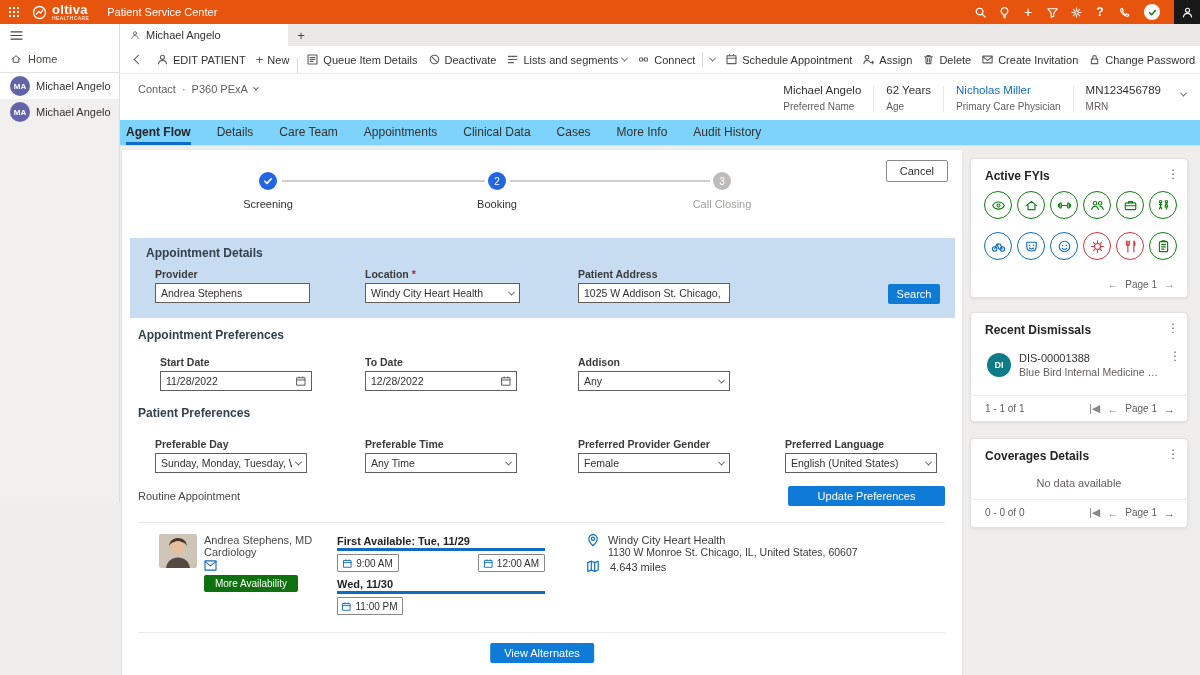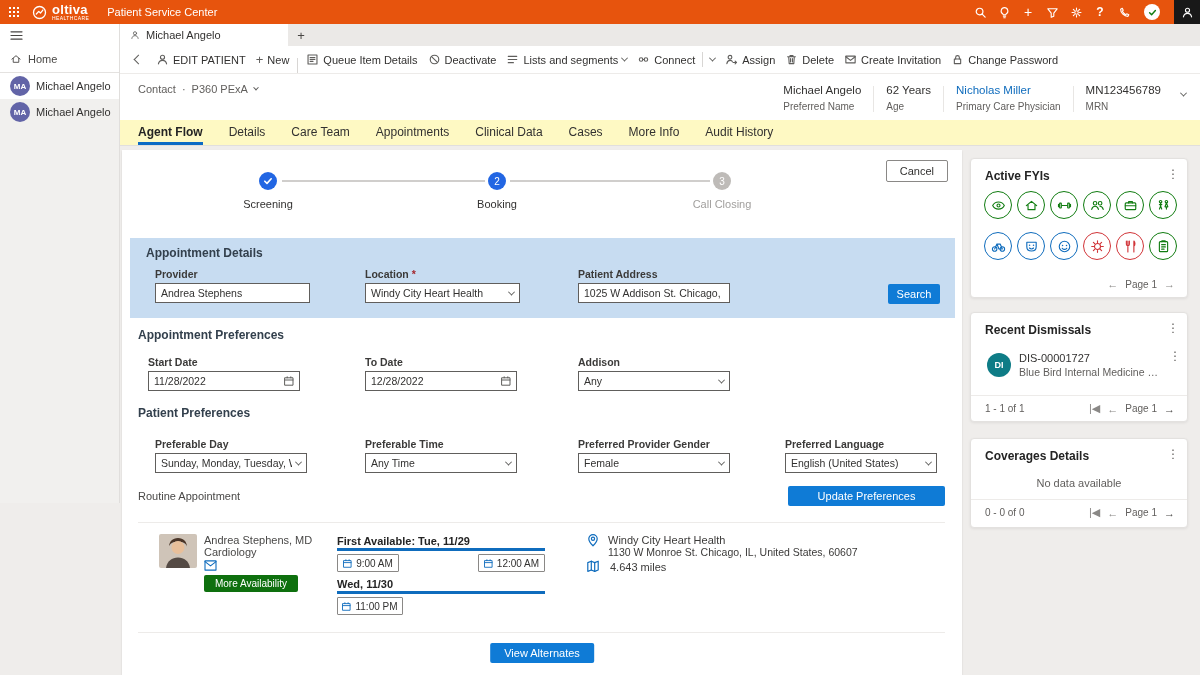--- a/index.html
+++ b/index.html
@@ -52,21 +52,21 @@
   .p-subrow { font-size:11px; color:#605E5C; margin-top:3px; display:flex; align-items:center; gap:6px; }
   .ph-right { margin-left:auto; display:flex; align-items:flex-start; gap:0; padding-top:4px; }
   .ph-field { padding:0 12px; }
   .ph-value { display:block; font-size:11.5px; color:#323130; font-weight:400; white-space:nowrap; }
   .ph-value.link { color:#0F6CBD; cursor:pointer; }
   .ph-label { display:block; font-size:10px; color:#605E5C; margin-top:5px; white-space:nowrap; }
   .ph-div { width:1px; height:26px; background:#E8E6E4; margin-top:2px; }
   .ph-chev { margin:8px 0 0 8px; }
 
   
-  .record-tabs { position:absolute; left:120px; top:120px; width:1080px; height:26px; background:#fef9c3; border-bottom:1px solid #E1DFDD; display:flex; align-items:stretch; gap:26px; padding:0 0 0 18px; font-size:12px; }
+  .record-tabs { position:absolute; left:120px; top:120px; width:1080px; height:26px; background:#7dd3fc; border-bottom:1px solid #E1DFDD; display:flex; align-items:stretch; gap:26px; padding:0 0 0 6px; font-size:12px; }
   .rtab { display:flex; align-items:center; color:#323130; cursor:pointer; border-bottom:3px solid transparent; padding-top:2px; }
   .rtab.active { font-weight:bold; color:#242424; border-bottom-color:#0C6BC4; }
 
   
   .workspace { position:absolute; left:120px; top:146px; width:1080px; height:529px; background:#EFEDEB; }
   .flow-card { position:absolute; left:2px; top:4px; width:840px; height:525px; background:#fff; box-shadow:0 0.6px 1.8px rgba(0,0,0,.12); }
   .btn-outline { position:absolute; border:1px solid #8A8886; border-radius:2px; background:#fff; font-size:11px; color:#323130; height:22px; padding:0 13px; }
   .btn-primary { background:#0F7BD6; color:#fff; border-radius:2px; font-size:11px; display:flex; align-items:center; justify-content:center; }
 
   
@@ -264,20 +264,27 @@
         <circle cx="4.4" cy="7" r="1.9"></circle>
         <circle cx="9.6" cy="7" r="1.9"></circle>
         <path d="M6.3 7h1.4"></path>
       </svg>
     <span>Connect</span>
       <span class="cmd-sep"></span>
       <span class="chev"></span>
   </button>
   <button class="cmd-item">
     <svg class="ic" width="13" height="13" viewBox="0 0 14 14">
+        <rect x="2.2" y="3" width="9.6" height="8.4"></rect>
+        <path d="M2.2 5.6h9.6M4.8 3V1.8M9.2 3V1.8"></path>
+      </svg>
+    <span>Schedule Appointment</span>
+  </button>
+  <button class="cmd-item">
+    <svg class="ic" width="13" height="13" viewBox="0 0 14 14">
         <circle cx="5.4" cy="4.6" r="2"></circle>
         <path d="M2 11.4c.4-2.3 1.7-3.5 3.4-3.5 1 0 1.8.4 2.5 1.1M8.6 10.2h3.8m-1.5-1.5 1.5 1.5-1.5 1.5"></path>
       </svg>
     <span>Assign</span>
   </button>
   <button class="cmd-item">
     <svg class="ic" width="13" height="13" viewBox="0 0 14 14">
         <path d="M2.8 4h8.4M5.4 4V2.8h3.2V4M4 4l.5 7.4h5L10 4M6 6v3.6M8 6v3.6"></path>
       </svg>
     <span>Delete</span>
@@ -380,21 +387,21 @@
         </div>
       </div>
       <div class="fgroup" style="left:448px;top:30px;width:152px">
         <label class="field-label">Patient Address</label>
         <input class="tbox" value="1025 W Addison St. Chicago, IL 606..." style="">
       </div>
       <button class="btn-primary" style="position:absolute;left:758px;top:46px;width:52px;height:20px">Search</button>
     </div>
 
     <span class="sec-title" style="position:absolute;left:16px;top:178px">Appointment Preferences</span>
-    <div class="fgroup" style="left:26px;top:206px">
+    <div class="fgroup" style="left:38px;top:206px">
       <label class="field-label">Start Date</label>
       <div class="tbox">
         <span class="tval">11/28/2022</span>
         <svg class="ic" width="10" height="10" viewBox="0 0 10 10" style="color:#5F5E5C;stroke-width:1">
             <rect x="1" y="1.8" width="8" height="7.4"></rect>
             <path d="M1 4h8M3.2 1.8V.8M6.8 1.8V.8"></path>
           </svg>
       </div>
     </div>
     <div class="fgroup" style="left:243px;top:206px">
@@ -603,21 +610,21 @@
       <span class="pg-arrow">←</span>
       <span class="pg-label">Page 1</span>
       <span class="pg-arrow">→</span>
     </div>
   </aside>
 
   <aside class="rail-card" style="top:166px;height:110px">
     <span class="rc-title">Recent Dismissals</span>
     <button class="rc-dots">⋮</button>
     <span class="di-avatar">DI</span>
-    <span class="rc-small" style="left:48px;top:39px;font-size:11px;color:#323130">DIS-00001727</span>
+    <span class="rc-small" style="left:48px;top:39px;font-size:11px;color:#323130">DIS-00001388</span>
     <span class="rc-small" style="left:48px;top:53px;font-size:10.5px;max-width:140px;overflow:hidden;text-overflow:ellipsis">Blue Bird Internal Medicine (...</span>
     <button class="rc-dots" style="top:36px;right:6px">⋮</button>
     <div class="rc-hr" style="top:82px"></div>
     <span class="rc-small" style="left:14px;top:90px">1 - 1 of 1</span>
     <div class="pager" style="right:12px;top:89px">
       <span class="pg-arrow">|◀</span>
       <span class="pg-arrow">←</span>
       <span class="pg-label">Page 1</span>
       <span class="pg-arrow" style="color:#484644">→</span>
     </div>

